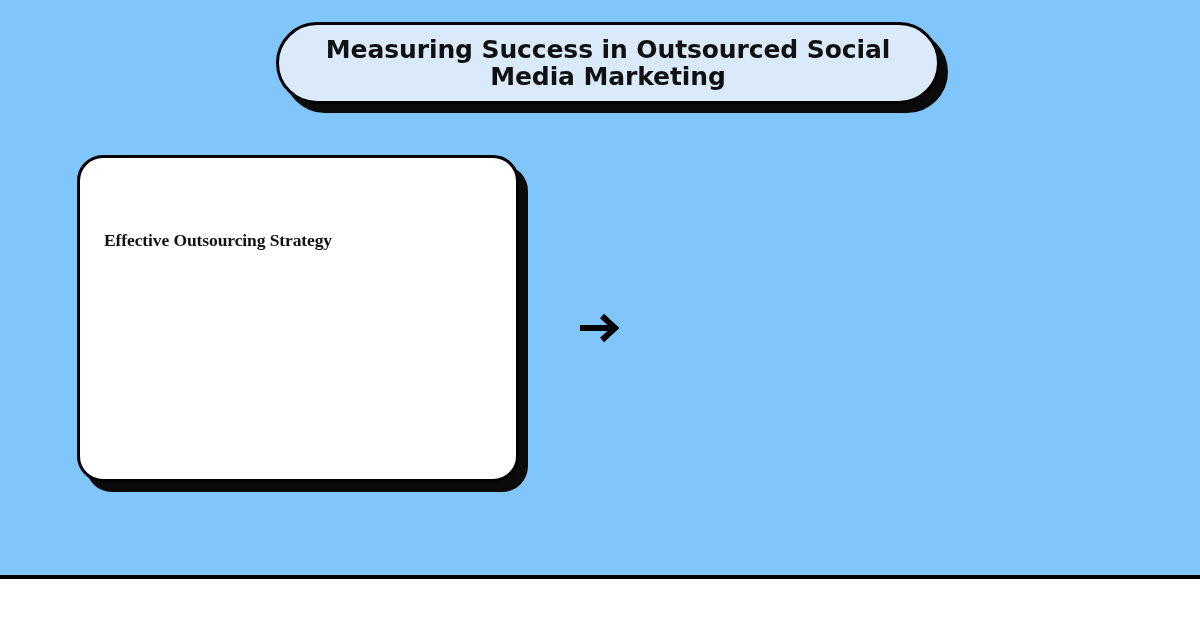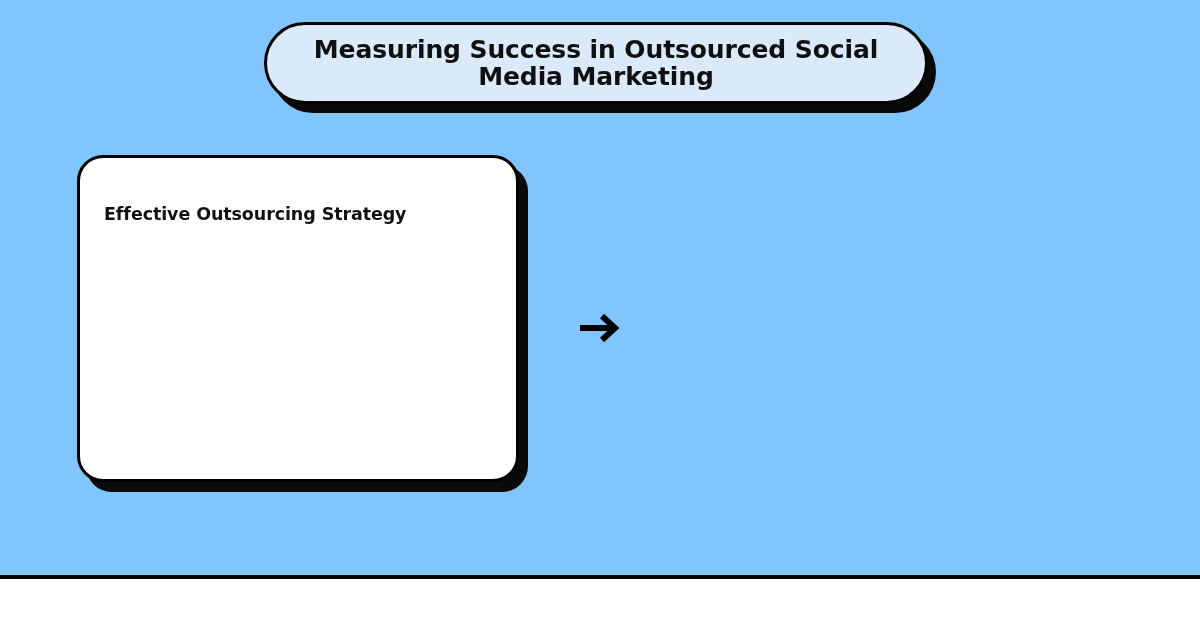--- a/index.html
+++ b/index.html
@@ -39,21 +39,21 @@
     left: 0;
     top: 579px;
     width: 1200px;
     height: 51px;
     background: #ffffff;
   }
 
   
   .title-pill {
     position: absolute;
-    left: 264px;
+    left: 276px;
     top: 22px;
     width: 664px;
     height: 82px;
     background: #daeafb;
     border: 3px solid #000000;
     border-radius: 48px;
     box-shadow: 8px 9px 0 0 #0a0a0a;
     box-sizing: border-box;
     display: flex;
     align-items: center;
@@ -93,21 +93,21 @@
   .card-title {
     position: absolute;
     left: 24px;
     right: 18px;
     font-size: 17.5px;
     font-weight: bold;
     color: #121212;
     line-height: 1.25;
     letter-spacing: -0.1px;
   }
-  .card-left .card-title { top: 46px; }
+  .card-left .card-title { top: 72px; font-family: Liberation Serif, serif; }
   .card-right .card-title { top: 57px; }
 
   .card-body {
     position: absolute;
     left: 24px;
     right: 18px;
     top: 92px;
     font-size: 15px;
     color: #222222;
     line-height: 1.35;

